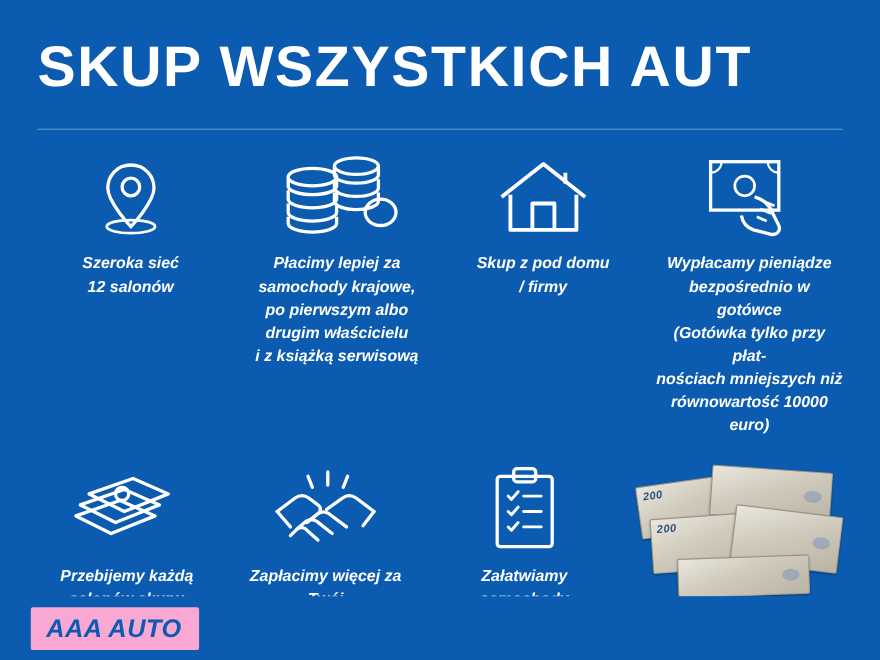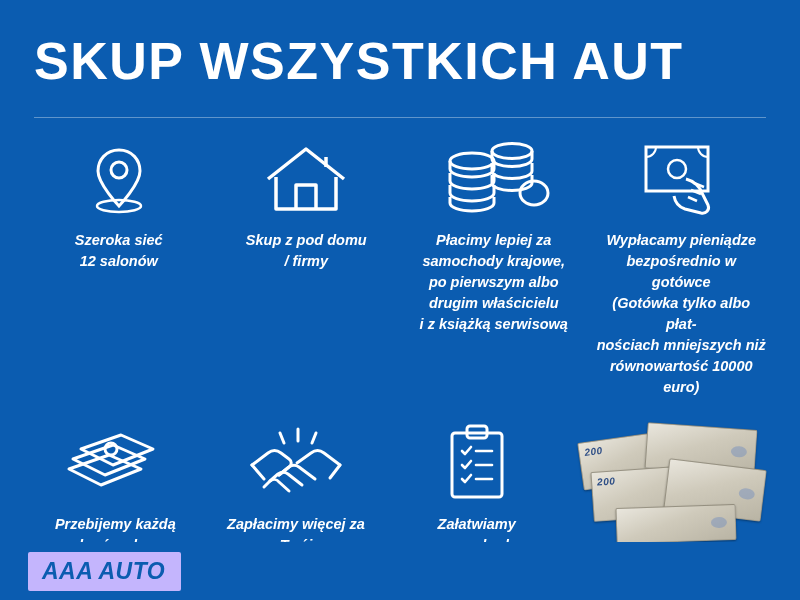--- a/index.html
+++ b/index.html
@@ -120,21 +120,21 @@
     letter-spacing: 1px;
   }
   .oto-o {
     width: 26px;
     height: 26px;
     border-radius: 50%;
     border: 3px solid #ffffff;
     box-sizing: border-box;
   }
   .aaa {
-    background: #c4b5fd;
+    background: #f9a8d4;
     color: #0b5cb0;
     font-size: 23px;
     font-weight: bold;
     font-style: italic;
     letter-spacing: 0.5px;
     padding: 6px 16px 6px 14px;
     border-radius: 2px;
   }
   svg { display: block; }
 </style>
@@ -152,33 +152,20 @@
     <div class="cell">
       <div class="icon-wrap">
         <svg width="62" height="70" viewBox="0 0 62 70">
           <path d="M31 6 C18 6 10 16 10 27 C10 40 31 62 31 62 C31 62 52 40 52 27 C52 16 44 6 31 6 Z" fill="none" stroke="#ffffff" stroke-width="3"></path>
           <circle cx="31" cy="26" r="8" fill="none" stroke="#ffffff" stroke-width="3"></circle>
           <ellipse cx="31" cy="62" rx="22" ry="6" fill="none" stroke="#ffffff" stroke-width="2.5"></ellipse>
         </svg>
       </div>
       <div class="caption">Szeroka sieć
 12 salonów</div>
-    </div>
-
-    <div class="cell">
-      <div class="icon-wrap">
-        <svg width="92" height="72" viewBox="0 0 92 72">
-          <path d="M8 36 L46 6 L84 36" fill="none" stroke="#ffffff" stroke-width="3.5" stroke-linejoin="round"></path>
-          <path d="M16 34 L16 66 L76 66 L76 34" fill="none" stroke="#ffffff" stroke-width="3.5" stroke-linejoin="round"></path>
-          <path d="M36 66 L36 42 L56 42 L56 66" fill="none" stroke="#ffffff" stroke-width="3.5" stroke-linejoin="round"></path>
-          <path d="M66 14 L66 24" fill="none" stroke="#ffffff" stroke-width="3.5"></path>
-        </svg>
-      </div>
-      <div class="caption">Skup z pod domu
-/ firmy</div>
     </div>
 
     <div class="cell">
       <div class="icon-wrap">
         <svg width="120" height="76" viewBox="0 0 120 76">
           <g fill="none" stroke="#ffffff" stroke-width="3">
             <ellipse cx="38" cy="20" rx="22" ry="8"></ellipse>
             <path d="M16 20 v8 a22 8 0 0 0 44 0 v-8"></path>
             <path d="M16 32 v8 a22 8 0 0 0 44 0 v-8"></path>
             <path d="M16 44 v8 a22 8 0 0 0 44 0 v-8"></path>
@@ -193,34 +180,47 @@
       </div>
       <div class="caption">Płacimy lepiej za
 samochody krajowe,
 po pierwszym albo
 drugim właścicielu
 i z książką serwisową</div>
     </div>
 
     <div class="cell">
       <div class="icon-wrap">
+        <svg width="92" height="72" viewBox="0 0 92 72">
+          <path d="M8 36 L46 6 L84 36" fill="none" stroke="#ffffff" stroke-width="3.5" stroke-linejoin="round"></path>
+          <path d="M16 34 L16 66 L76 66 L76 34" fill="none" stroke="#ffffff" stroke-width="3.5" stroke-linejoin="round"></path>
+          <path d="M36 66 L36 42 L56 42 L56 66" fill="none" stroke="#ffffff" stroke-width="3.5" stroke-linejoin="round"></path>
+          <path d="M66 14 L66 24" fill="none" stroke="#ffffff" stroke-width="3.5"></path>
+        </svg>
+      </div>
+      <div class="caption">Skup z pod domu
+/ firmy</div>
+    </div>
+
+    <div class="cell">
+      <div class="icon-wrap">
         <svg width="86" height="80" viewBox="0 0 86 80">
           <rect x="8" y="8" width="62" height="44" fill="none" stroke="#ffffff" stroke-width="3"></rect>
           <circle cx="39" cy="30" r="9" fill="none" stroke="#ffffff" stroke-width="2.5"></circle>
           <path d="M8 18 a10 10 0 0 0 10 -10" fill="none" stroke="#ffffff" stroke-width="2"></path>
           <path d="M70 18 a10 10 0 0 1 -10 -10" fill="none" stroke="#ffffff" stroke-width="2"></path>
           <path d="M48 40 c8 2 14 8 16 14 l6 12 c2 5 -2 9 -7 8 l-16 -4 c-6 -2 -10 -7 -11 -13" fill="none" stroke="#ffffff" stroke-width="3" stroke-linejoin="round"></path>
           <path d="M56 44 l10 4" fill="none" stroke="#ffffff" stroke-width="2.5"></path>
           <path d="M53 51 l10 4" fill="none" stroke="#ffffff" stroke-width="2.5"></path>
           <path d="M50 58 l9 4" fill="none" stroke="#ffffff" stroke-width="2.5"></path>
         </svg>
       </div>
       <div class="caption">Wypłacamy pieniądze
 bezpośrednio w gotówce
-(Gotówka tylko albo płat-
+(Gotówka tylko przy płat-
 nościach mniejszych niż
 równowartość 10000 euro)</div>
     </div>
   </div>
 
   <div class="grid row2">
 
     <div class="cell">
       <div class="icon-wrap">
         <svg width="104" height="72" viewBox="0 0 104 72">

